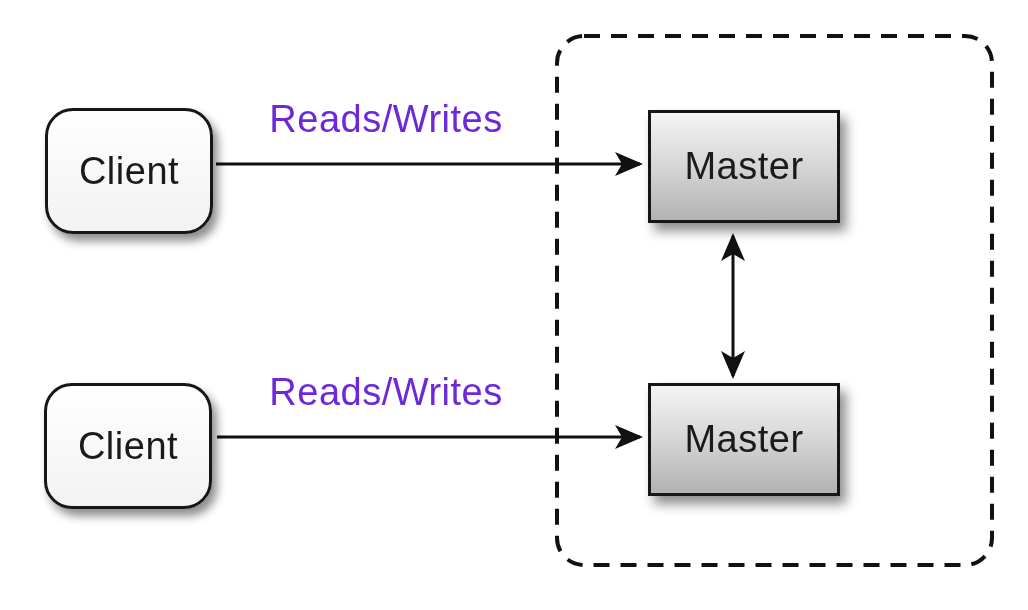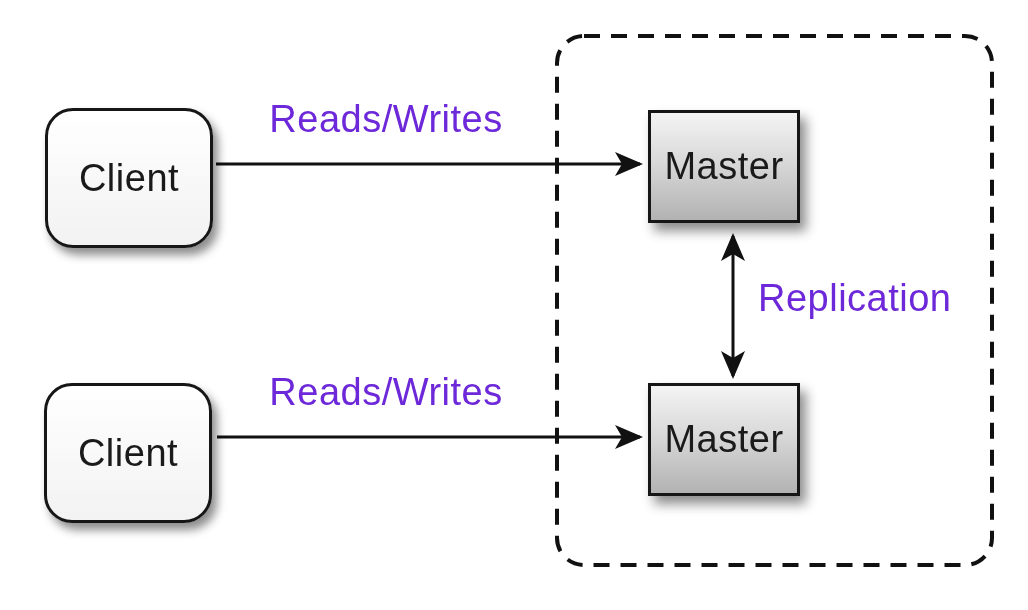--- a/index.html
+++ b/index.html
@@ -27,30 +27,30 @@
     display: flex;
     align-items: center;
     justify-content: center;
     font-size: 38px;
     color: #1a1a1a;
     letter-spacing: 0.5px;
     box-sizing: border-box;
   }
   .client {
     width: 168px;
-    height: 140px;
+    height: 126px;
     border: 3.5px solid #161616;
     border-radius: 28px;
     background: linear-gradient(#ffffff, #f2f2f2);
     box-shadow: 5px 7px 10px rgba(0,0,0,0.45);
   }
   .client.top { left: 45px; top: 108px; }
   .client.bottom { left: 44px; top: 383px; }
   .master {
-    width: 152px;
+    width: 192px;
     height: 113px;
     border: 3.5px solid #161616;
     background: linear-gradient(#f4f4f4 0%, #d9d9d9 45%, #b2b2b2 100%);
     box-shadow: 6px 8px 11px rgba(0,0,0,0.45);
   }
   .master.top { left: 648px; top: 110px; }
   .master.bottom { left: 648px; top: 383px; }
   .edge-label {
     position: absolute;
     font-size: 38px;
@@ -96,15 +96,14 @@
   </div>
 
   <div class="node master bottom">
     <span>Master</span>
   </div>
 
   <div class="edge-label rw-top">Reads/Writes</div>
 
   <div class="edge-label rw-bottom">Reads/Writes</div>
 
-  <div class="edge-label repl">Replication</div>
 
 </div>
 
 </body></html>

